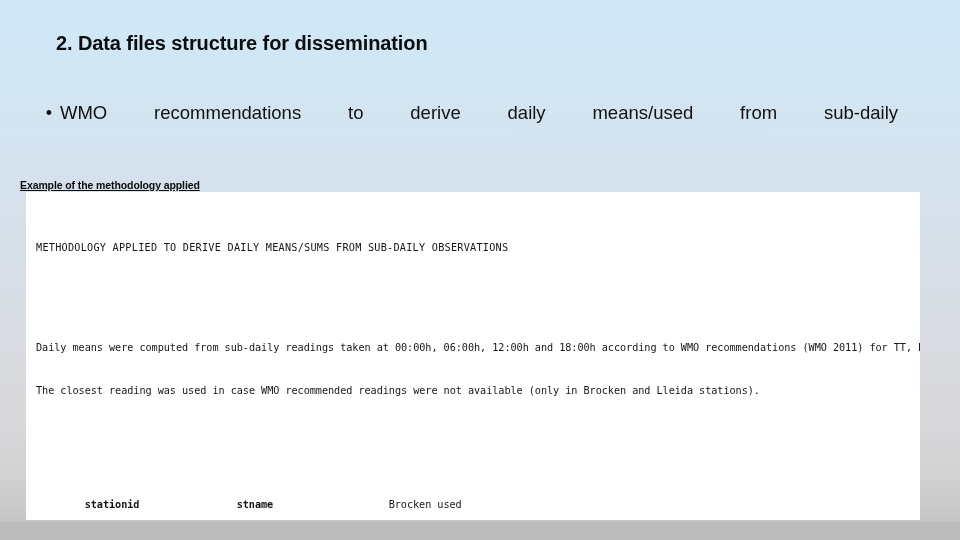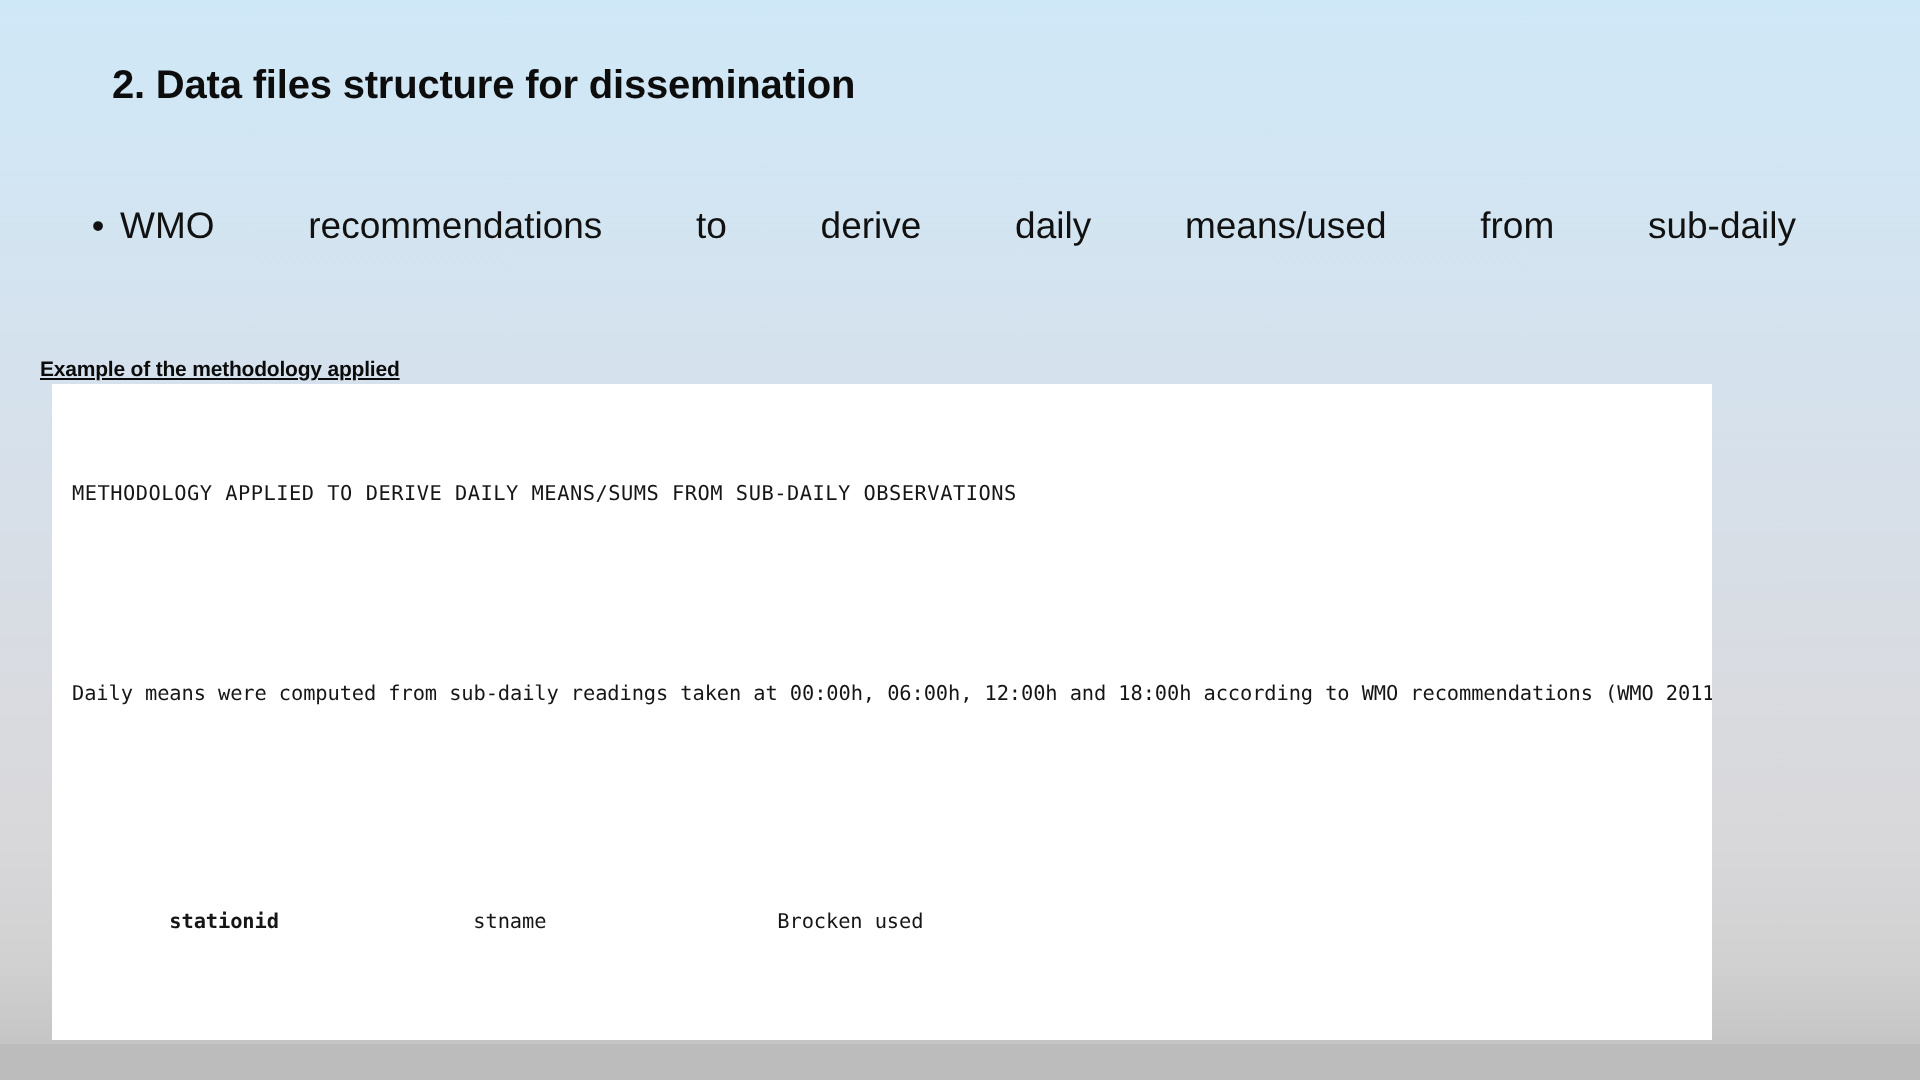--- a/index.html
+++ b/index.html
@@ -97,21 +97,21 @@
     text-decoration: underline;
     letter-spacing: -0.1px;
     margin-top: 12px;
   }
 
   
   .doc-image {
     position: absolute;
     left: 26px;
     top: 192px;
-    width: 830px;
+    width: 894px;
     height: 328px;
     background: #ffffff;
     overflow: hidden;
   }
   .doc-inner {
     position: absolute;
     left: 10px;
     top: 6px;
     right: 0;
     bottom: 0;
@@ -121,21 +121,21 @@
     color: #161616;
     white-space: pre;
     letter-spacing: -0.05px;
   }
   .doc-line { display: block; height: 14.3px; }
   .doc-gap  { display: block; height: 14.3px; }
   .doc-head { letter-spacing: 0.25px; }
 
   .tbl-row { display: block; height: 14.3px; }
   .tbl-c1 { display: inline-block; width: 152px; font-weight: bold; }
-  .tbl-c2 { display: inline-block; width: 152px; }
+  .tbl-c2 { display: inline-block; width: 152px; font-weight: bold; }
   .tbl-c3 { display: inline-block; }
 
   
   .bottom-band {
     position: absolute;
     left: 0;
     bottom: 0;
     width: 960px;
     height: 18px;
     background: #bcbcbc;
@@ -160,20 +160,21 @@
 
   <div class="caption">Example of the methodology applied</div>
 
   <div class="doc-image">
     <div class="doc-inner">
 
       <span class="doc-line doc-head">METHODOLOGY APPLIED TO DERIVE DAILY MEANS/SUMS FROM SUB-DAILY OBSERVATIONS</span>
       <span class="doc-gap"></span>
 
       <span class="doc-line">Daily means were computed from sub-daily readings taken at 00:00h, 06:00h, 12:00h and 18:00h according to WMO recommendations (WMO 2011) for TT, PP, SP, RH, FF and DP elements.</span>
+      <span class="doc-line">The closest reading was used in case WMO recommended readings were not available (only in Brocken and Lleida stations).</span>
       <span class="doc-gap"></span>
 
       <span class="tbl-row">
         <span class="tbl-c1">stationid</span><span class="tbl-c2">stname</span><span class="tbl-c3">Brocken used</span>
       </span>
 
       
       
       
       

